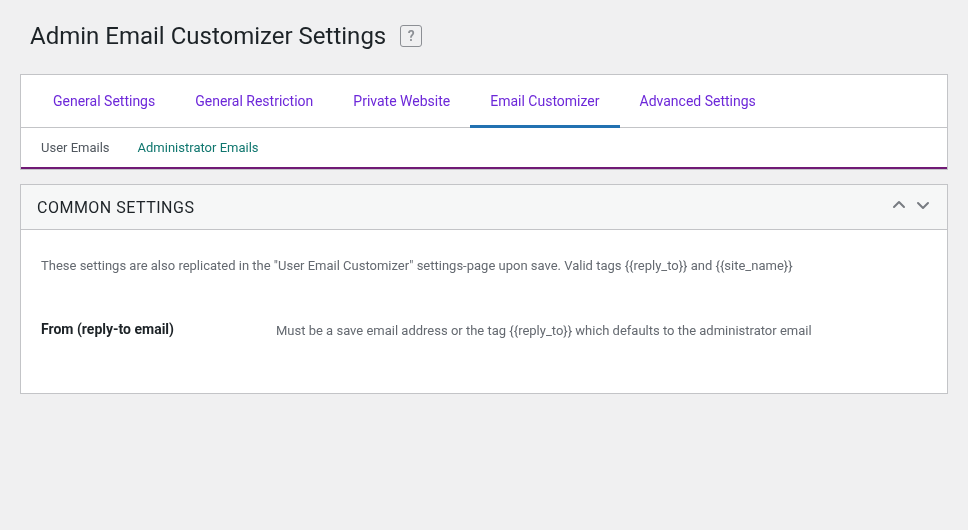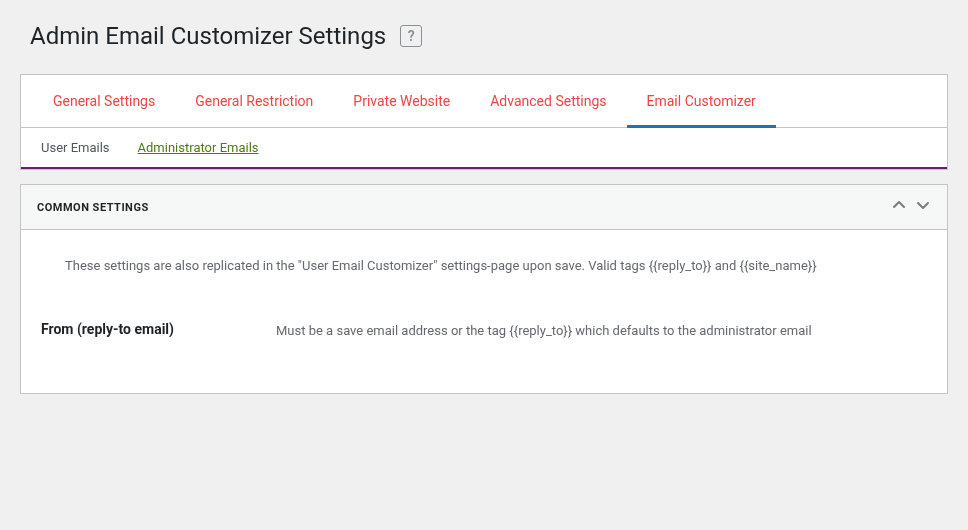--- a/index.html
+++ b/index.html
@@ -40,75 +40,73 @@
       margin: 0 0 0 0;
     }
     .tabs-primary {
       display: flex;
       border-bottom: 1px solid #c3c4c7;
       padding: 0 12px;
     }
     .tab-primary {
       padding: 18px 20px 16px 20px;
       font-size: 14px;
-      color: #ef4444;
+      color: #6d28d9;
       cursor: pointer;
       border-bottom: 3px solid transparent;
       margin-bottom: -1px;
     }
     .tab-primary.active {
       border-bottom-color: #2271b1;
     }
     .tabs-secondary {
       display: flex;
       gap: 28px;
       padding: 12px 20px;
       border-bottom: 2px solid #701a75;
       font-size: 13px;
     }
     .tab-secondary {
       color: #50575e;
       cursor: pointer;
     }
     .tab-secondary.active {
-      color: #4d7c0f;
-      text-decoration: underline;
+      color: #0f766e;
     }
     .section-header {
       display: flex;
       align-items: center;
       justify-content: space-between;
       padding: 12px 16px;
       background: #f6f7f7;
       border: 1px solid #c3c4c7;
       margin-top: 14px;
     }
     .section-title {
-      font-size: 11px;
-      font-weight: 700;
+      font-size: 16px;
+      font-weight: 400;
       letter-spacing: 0.5px;
       color: #1d2327;
     }
     .chevrons {
       display: flex;
       gap: 8px;
       color: #787c82;
     }
     .chevron { cursor: pointer; }
     .section-body {
       background: #fff;
       border: 1px solid #c3c4c7;
       border-top: none;
       padding: 28px 20px 28px 20px;
     }
     .desc {
       color: #646970;
       font-size: 13px;
       margin-bottom: 40px;
-      margin-left: 24px;
     }
     .field-row {
       display: flex;
       align-items: flex-start;
       margin-bottom: 40px;
     }
     .field-row:last-child { margin-bottom: 27px; justify-content: flex-end; }
     .field-label {
       width: 235px;
       flex-shrink: 0;
@@ -140,22 +138,22 @@
   <div class="header">
     <h1 class="page-title">Admin Email Customizer Settings</h1>
     <div class="help-icon">?</div>
   </div>
 
   <div class="panel">
     <div class="tabs-primary">
       <div class="tab-primary">General Settings</div>
       <div class="tab-primary">General Restriction</div>
       <div class="tab-primary">Private Website</div>
+      <div class="tab-primary active">Email Customizer</div>
       <div class="tab-primary">Advanced Settings</div>
-      <div class="tab-primary active">Email Customizer</div>
     </div>
     <div class="tabs-secondary">
       <div class="tab-secondary">User Emails</div>
       <div class="tab-secondary active">Administrator Emails</div>
     </div>
   </div>
 
   <div class="section-header">
     <div class="section-title">COMMON SETTINGS</div>
     <div class="chevrons">

